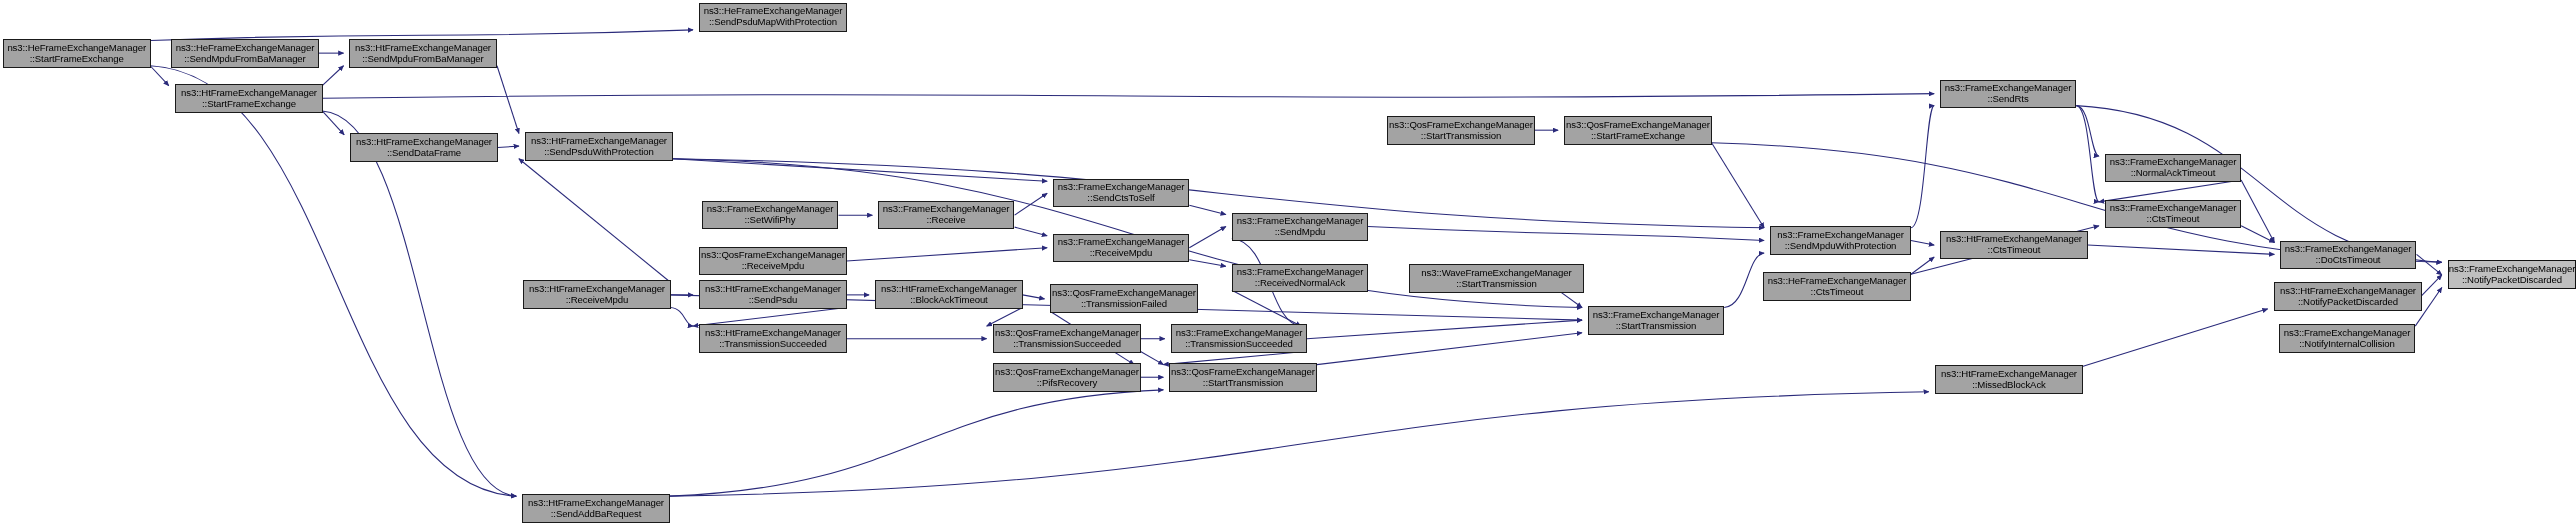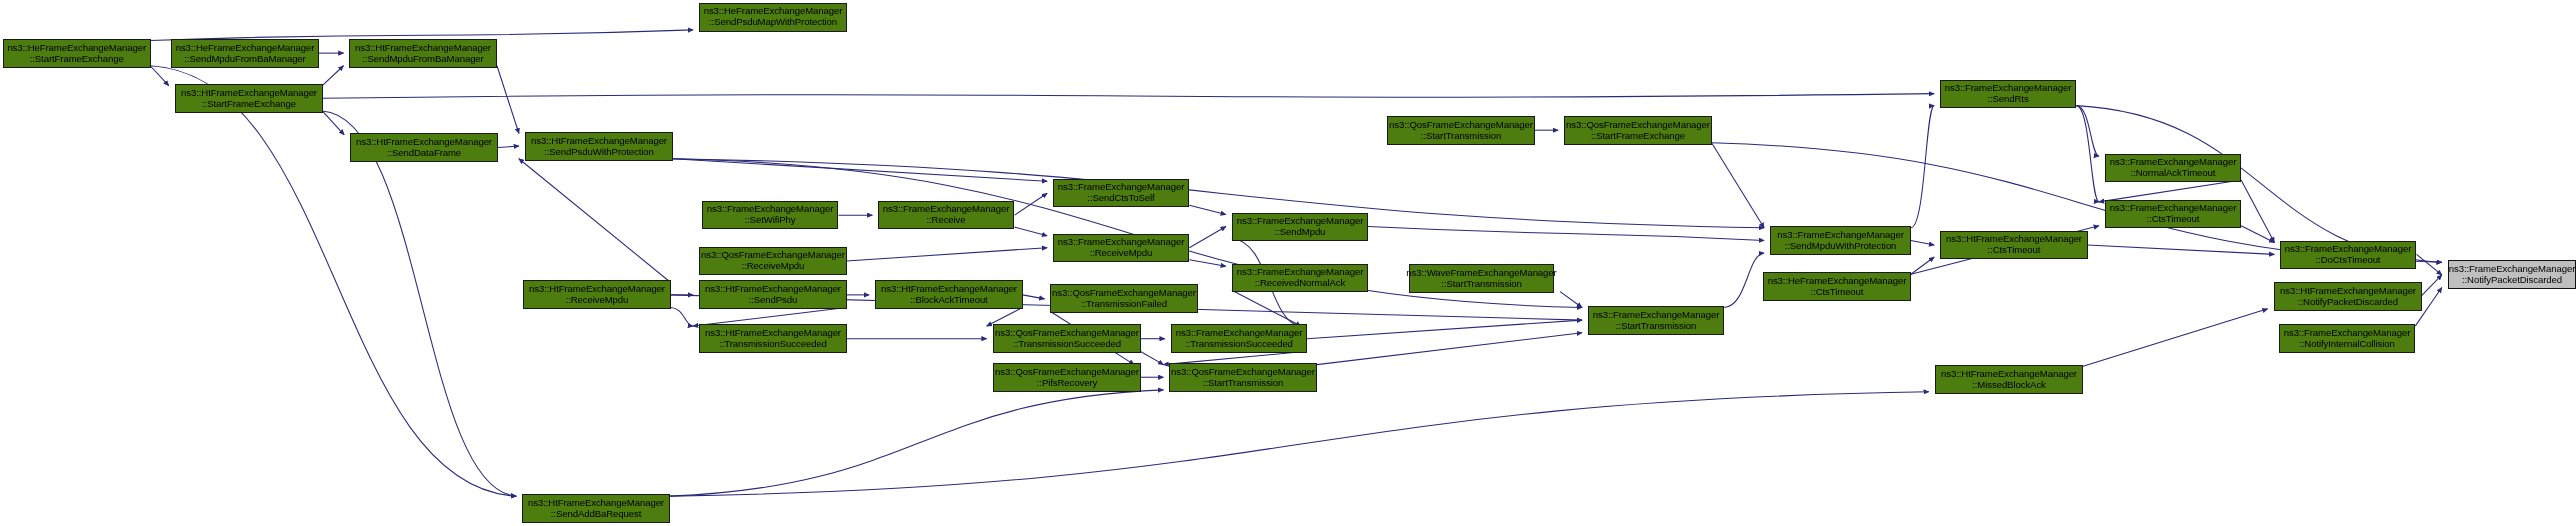--- a/index.html
+++ b/index.html
@@ -21,21 +21,21 @@
     left: 0;
     top: 0;
     width: 2576px;
     height: 526px;
     pointer-events: none;
   }
   .node {
     position: absolute;
     box-sizing: border-box;
     border: 0.7px solid #1a1a1a;
-    background: #4d7c0f;
+    background: #a3a3a3;
     color: #000000;
     display: flex;
     align-items: center;
     justify-content: center;
     text-align: center;
     line-height: 1.12;
     font-size: 9.6px;
     letter-spacing: -0.1px;
     white-space: pre-line;
     z-index: 5;
@@ -169,21 +169,21 @@
       <div class="node" style="left: 1171px; top: 324px; width: 136px; height: 29px;"><span class="lbl">ns3::FrameExchangeManager
 ::TransmissionSucceeded</span></div>
       <div class="node" style="left: 1169px; top: 363px; width: 148px; height: 29px;"><span class="lbl">ns3::QosFrameExchangeManager
 ::StartTransmission</span></div>
       <div class="node" style="left: 1588px; top: 306px; width: 136px; height: 29px;"><span class="lbl">ns3::FrameExchangeManager
 ::StartTransmission</span></div>
       <div class="node" style="left: 1387px; top: 116px; width: 148px; height: 29px;"><span class="lbl">ns3::QosFrameExchangeManager
 ::StartTransmission</span></div>
       <div class="node" style="left: 1564px; top: 116px; width: 148px; height: 29px;"><span class="lbl">ns3::QosFrameExchangeManager
 ::StartFrameExchange</span></div>
-      <div class="node" style="left: 1409px; top: 264px; width: 145px; height: 29px;"><span class="lbl">ns3::WaveFrameExchangeManager
+      <div class="node" style="left: 1409px; top: 264px; width: 175px; height: 29px;"><span class="lbl">ns3::WaveFrameExchangeManager
 ::StartTransmission</span></div>
       <div class="node" style="left: 1770px; top: 226px; width: 141px; height: 29px;"><span class="lbl">ns3::FrameExchangeManager
 ::SendMpduWithProtection</span></div>
       <div class="node" style="left: 1763px; top: 272px; width: 148px; height: 29px;"><span class="lbl">ns3::HeFrameExchangeManager
 ::CtsTimeout</span></div>
       <div class="node" style="left: 1940px; top: 80px; width: 136px; height: 28px;"><span class="lbl">ns3::FrameExchangeManager
 ::SendRts</span></div>
       <div class="node" style="left: 2105px; top: 154px; width: 136px; height: 28px;"><span class="lbl">ns3::FrameExchangeManager
 ::NormalAckTimeout</span></div>
       <div class="node" style="left: 2105px; top: 200px; width: 136px; height: 28px;"><span class="lbl">ns3::FrameExchangeManager

